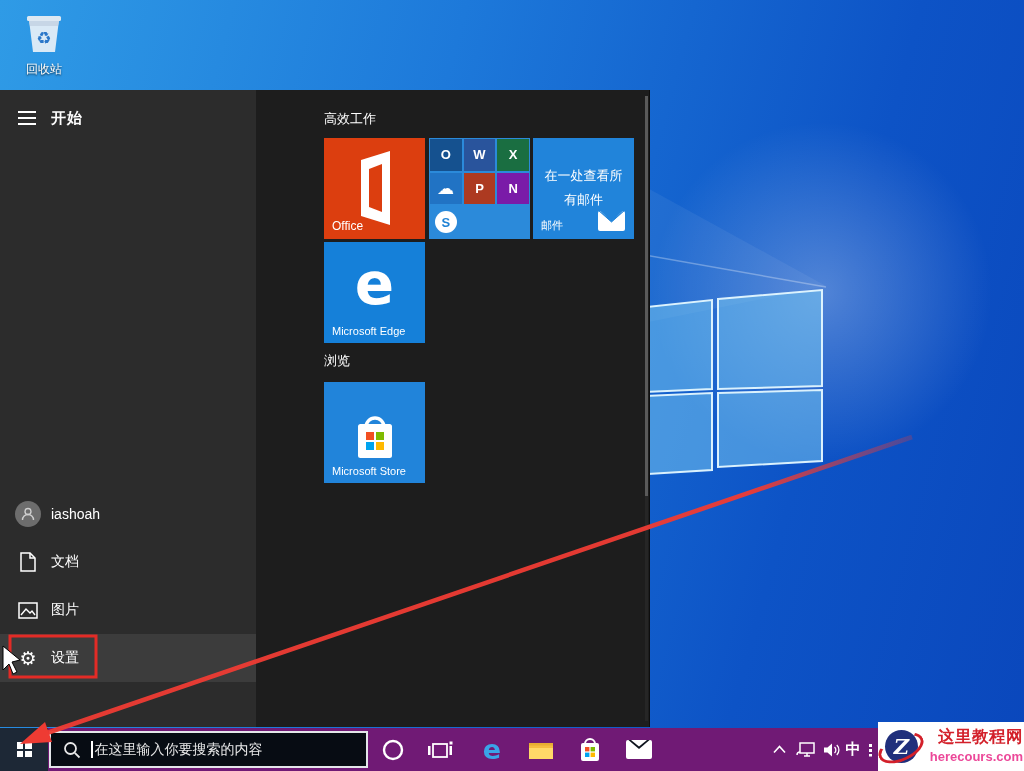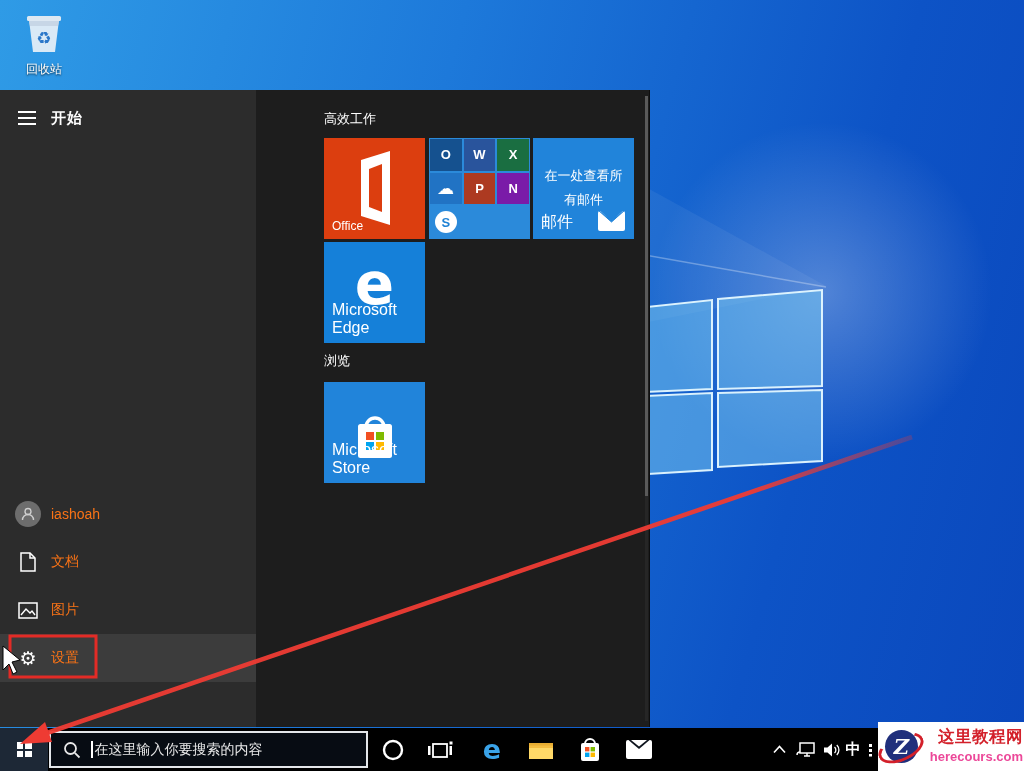--- a/index.html
+++ b/index.html
@@ -19,49 +19,49 @@
     background:#1d1d1d; box-shadow:inset -1px 0 0 rgba(0,0,0,.5); }
   .left-col { position:absolute; left:0; top:0; width:256px; height:637px; background:#2c2c2c; }
   .menu-header { position:absolute; left:0; top:12px; width:256px; height:32px; display:flex; align-items:center; }
   .hamburger { width:18px; margin-left:18px; display:flex; flex-direction:column; gap:4px; }
   .hamburger i { display:block; height:2px; background:#fff; }
   .menu-title { color:#fff; font-size:15px; font-weight:bold; margin-left:15px; letter-spacing:1px; }
 
   .side-item { position:absolute; left:0; width:256px; height:48px; display:flex; align-items:center; }
   .side-item.hl { background:#3c3c3c; }
   .side-icon { width:26px; height:26px; margin-left:15px; display:flex; align-items:center; justify-content:center; }
-  .side-label { color:#f97316; font-size:14px; margin-left:10px; }
+  .side-label { color:#ffffff; font-size:14px; margin-left:10px; }
   .avatar { width:26px; height:26px; border-radius:50%; background:#6d6d6d; display:flex; align-items:center; justify-content:center; }
   .gear-glyph { color:#fff; font-size:19px; line-height:1; }
 
   .scrollbar { position:absolute; left:645px; top:6px; width:3px; height:625px; background:#262626; }
   .scroll-thumb { position:absolute; left:0; top:0; width:3px; height:400px; background:#5a5a5a; }
 
   
   .group-title { position:absolute; color:#fff; font-size:13px; }
   .tile { position:absolute; width:101px; height:101px; color:#fff; }
-  .tile .tlabel { position:absolute; left:8px; bottom:6px; font-size:16px; }
+  .tile .tlabel { position:absolute; left:8px; bottom:6px; font-size:11px; }
   .t-office { background:#dc3e0f; }
   .t-blue   { background:#2184da; }
   .t-edge   { background:#1580d9; }
   .t-folder { background:#2b8ada; }
   .edge-e { position:absolute; left:0; right:0; top:8px; text-align:center; font-size:58px; font-weight:bold; color:#fff; font-family:"DejaVu Sans",sans-serif; }
 
   .mini-grid { position:absolute; left:1px; top:1px; width:99px; height:99px;
     display:grid; grid-template-columns:repeat(3,1fr); grid-template-rows:repeat(3,1fr); gap:2px; }
   .mini { display:flex; align-items:center; justify-content:center; color:#fff; font-size:13px; font-weight:bold; }
   .m-outlook{background:#15518f;} .m-word{background:#29549c;} .m-excel{background:#1a6e41;}
   .m-onedrive{background:#2173c4; font-size:17px; font-weight:normal;} .m-ppt{background:#ad3a21;} .m-onenote{background:#7a1ba8;}
   .m-skype{background:transparent;}
   .skype-circle { width:22px; height:22px; border-radius:50%; background:#fff; color:#1f82d4; display:flex; align-items:center; justify-content:center; font-size:13px; font-weight:bold; }
 
   .mail-headline { position:absolute; left:6px; right:6px; top:26px; text-align:center; font-size:13px; line-height:24px; }
 
   
-  .taskbar { position:absolute; left:0; top:728px; width:996px; height:43px; background:#000000; z-index:10; }
+  .taskbar { position:absolute; left:0; top:728px; width:996px; height:43px; background:#701a75; z-index:10; }
   .start-btn { position:absolute; left:0; top:0; width:48px; height:43px; background:#1d2836;
     display:flex; align-items:center; justify-content:center; }
   .win-logo { width:15px; height:15px; display:grid; grid-template-columns:1fr 1fr; grid-template-rows:1fr 1fr; gap:2px; }
   .win-logo i { background:#fff; }
   .search-box { position:absolute; left:49px; top:3px; width:319px; height:37px; background:#070c13;
     border:2px solid #e3e6e9; display:flex; align-items:center; }
   .search-box .caret { width:1.5px; height:17px; background:#fff; margin-left:10px; }
   .search-text { color:#e8e8e8; font-size:14px; margin-left:2px; }
   .tb-btn { position:absolute; top:0; width:40px; height:43px; display:flex; align-items:center; justify-content:center; }
   .edge-tb { font-size:27px; font-weight:bold; color:#3aa3e8; font-family:"DejaVu Sans",sans-serif; }

